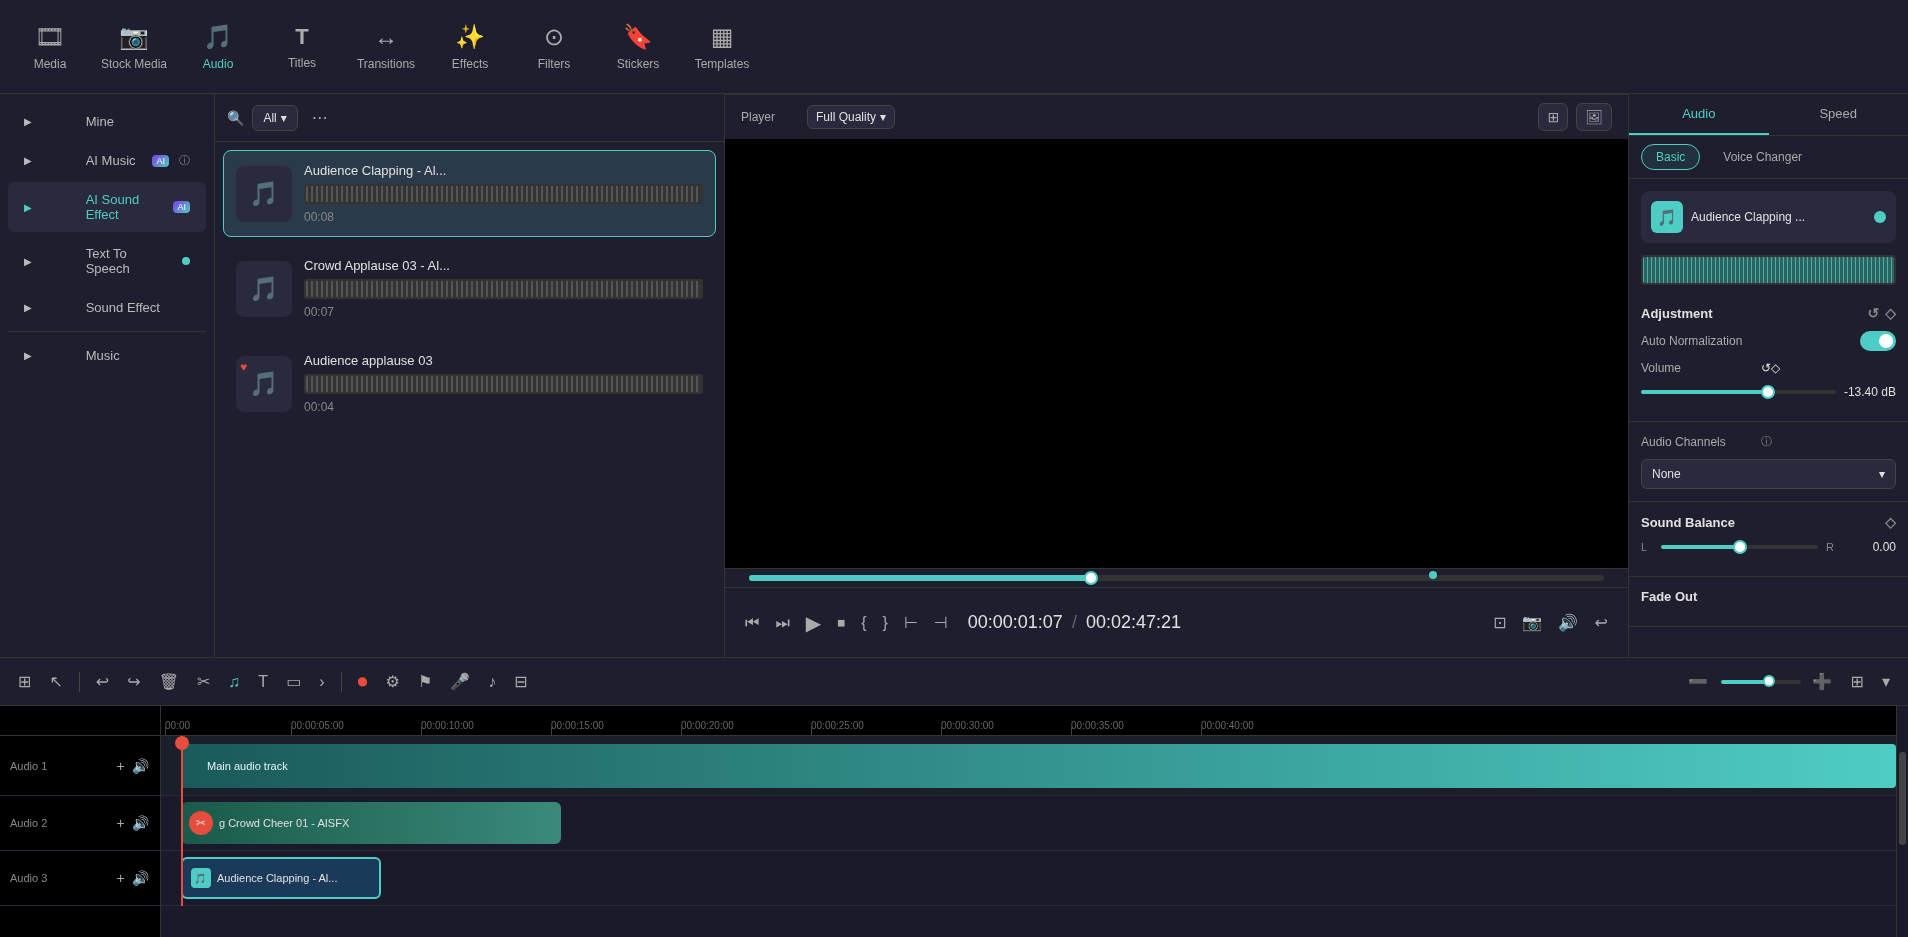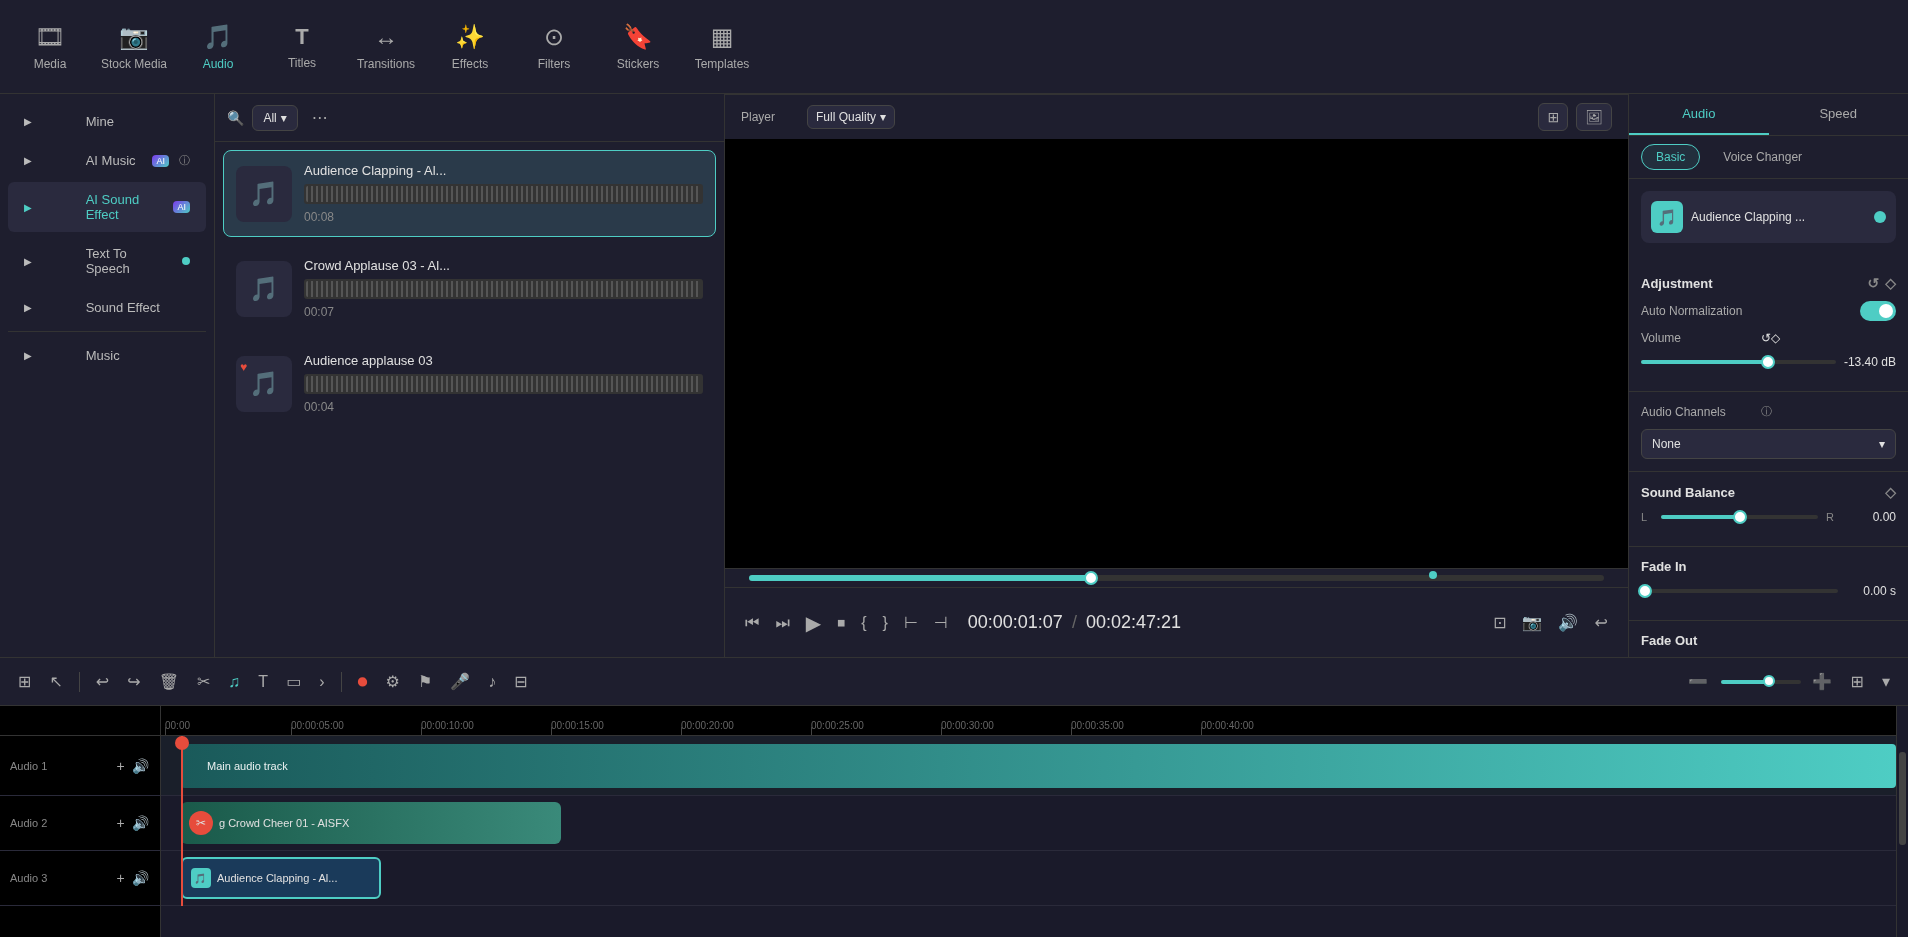--- a/index.html
+++ b/index.html
@@ -382,34 +382,20 @@
         <span class="slider-label">L</span>
         <div class="slider-track">
           <div class="slider-fill" style="width:50%;"></div>
           <div class="slider-handle" style="left:50%;"></div>
         </div>
         <span class="slider-label">R</span>
         <span class="slider-value">0.00</span>
       </div>
     </div>
 
-    <div class="panel-section">
-      <div class="panel-section-title">
-        <span>Fade In</span>
-      </div>
-      <div class="slider-row">
-        <div class="slider-track" style="width:100%;">
-          <div class="slider-fill" style="width:2%;"></div>
-          <div class="slider-handle" style="left:2%;"></div>
-        </div>
-        <span class="slider-value">
-          <span>0.00</span> <span>s</span>
-        </span>
-      </div>
-    </div>
 
     <div class="panel-section">
       <div class="panel-section-title">
         <span>Fade Out</span>
       </div>
     </div>
 
   </div>
 
 </div>

